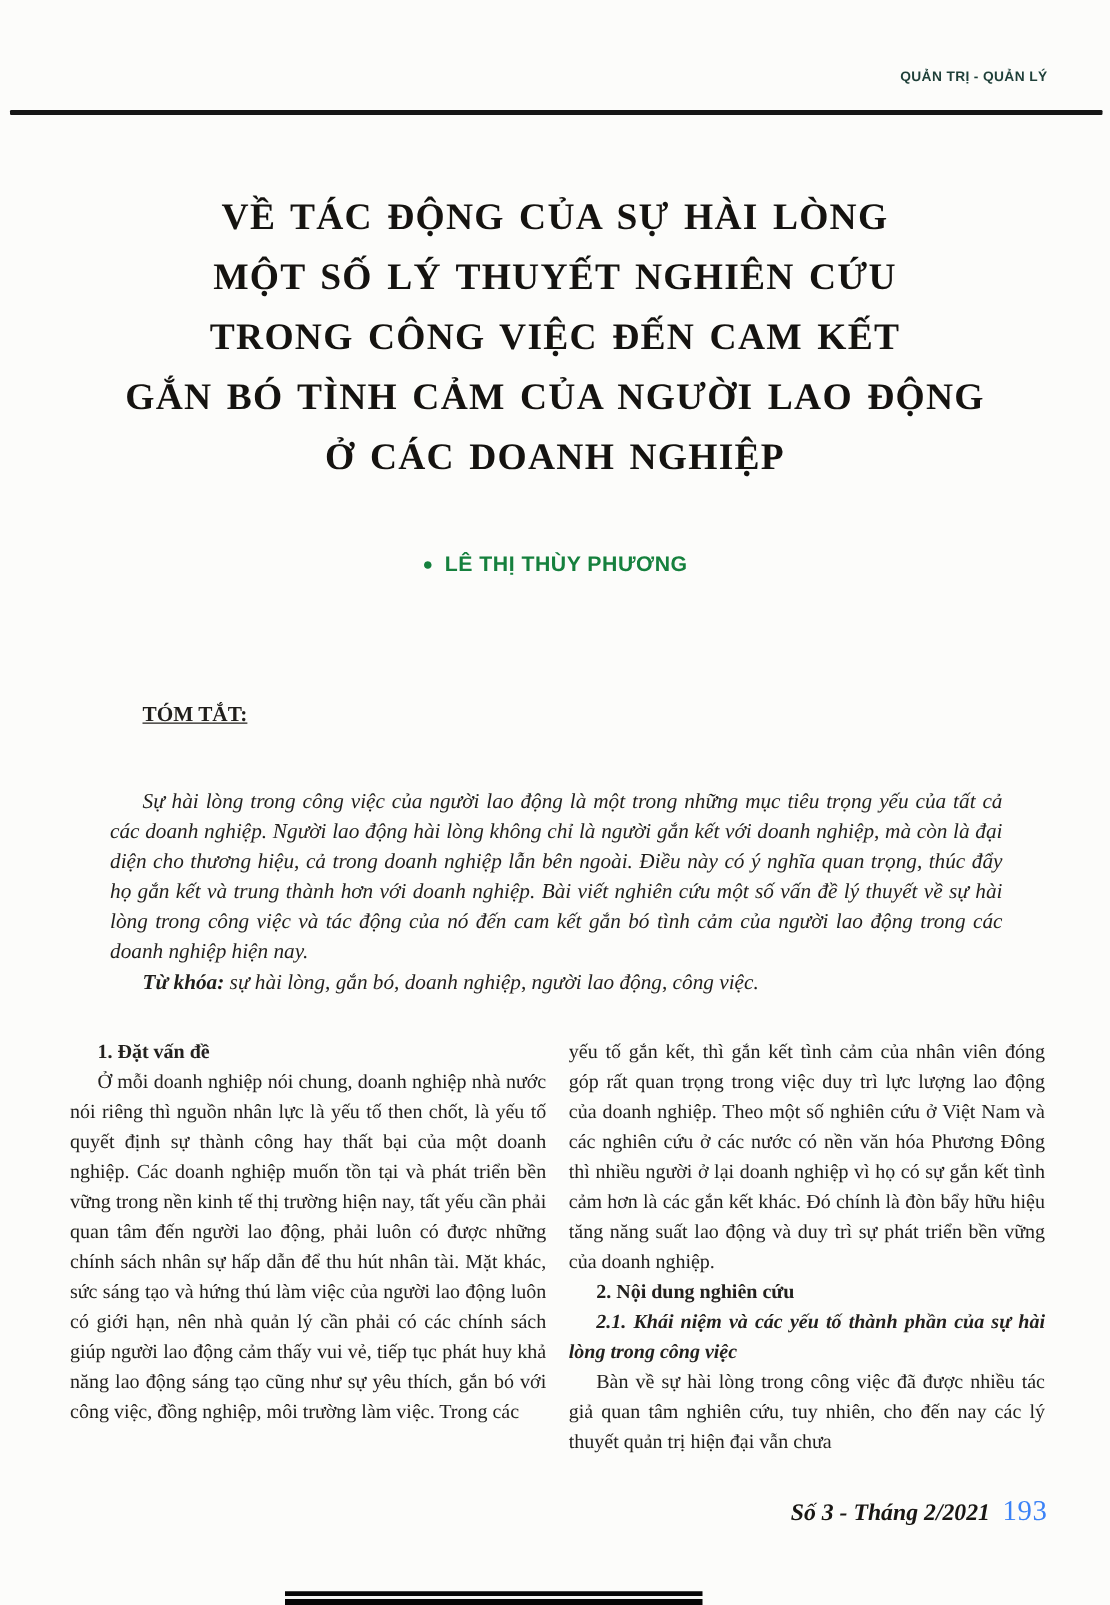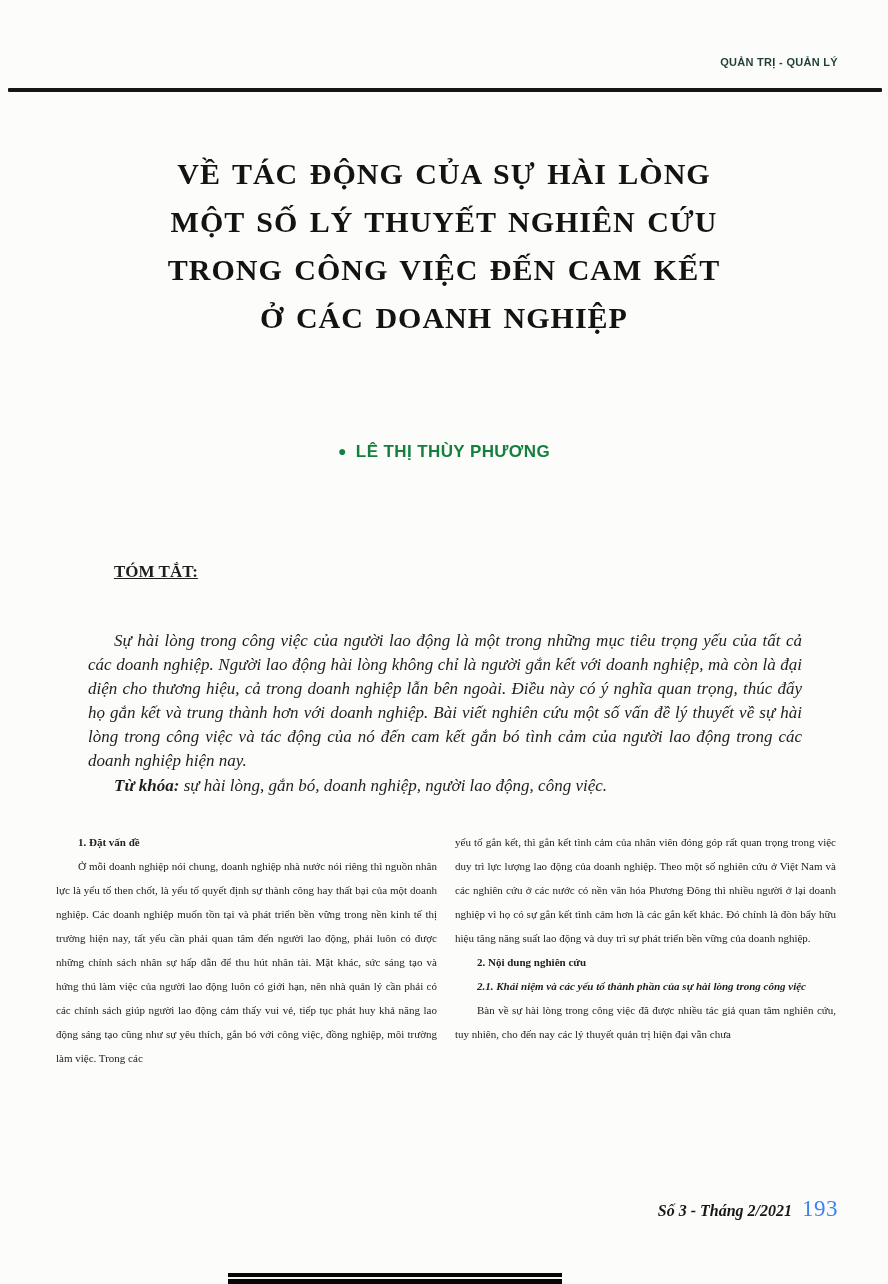--- a/index.html
+++ b/index.html
@@ -47,51 +47,52 @@
   }
   .abs-head{font-weight:bold;text-indent:26px;margin-bottom:1px;text-decoration:underline;}
   .abs-body{font-style:italic;text-indent:26px;text-align:justify;margin-top:45px;}
   .abs-keywords{font-style:italic;text-indent:26px;text-align:justify;margin-top:1px;}
   .kw-label{font-weight:bold;}
   
   .columns{
     position:absolute;top:830px;left:56px;width:780px;
     display:flex;gap:18px;
   }
-  .col{width:381px;font-size:11px;line-height:24px;text-align:justify;color:#23211e;font-family:Liberation Serif, serif;}
+  .col{width:381px;font-size:16px;line-height:24px;text-align:justify;color:#23211e;font-family:Liberation Serif, serif;}
   .sec-head{font-weight:bold;text-indent:22px;}
   .sub-head{font-weight:bold;font-style:italic;text-indent:22px;}
   .body-par{text-indent:22px;}
   .no-indent{text-indent:0;}
   
   .footer{
     position:absolute;top:1196px;right:50px;
     display:flex;align-items:baseline;gap:10px;
   }
-  .issue{font-weight:bold;font-style:italic;font-size:16px;color:#191714;}
+  .issue{font-weight:bold;font-style:italic;font-size:19px;color:#191714;}
   .pagenum{font-size:23px;color:#3b82f6;letter-spacing:.5px;}
   
   .bottom-bar{
     position:absolute;left:228px;bottom:0;width:334px;height:11px;
     background:linear-gradient(#060606 0 4px,#f4f4f2 4px 6px,#060606 6px 100%);
   }
 </style>
 </head>
 <body>
 
 <div class="page">
 
   <span class="section-label">QUẢN TRỊ - QUẢN LÝ</span>
 
   <div class="rule"></div>
 
   <h1 class="title">
     <span class="title-line">VỀ TÁC ĐỘNG CỦA SỰ HÀI LÒNG</span>
     <span class="title-line">MỘT SỐ LÝ THUYẾT NGHIÊN CỨU</span>
     <span class="title-line">TRONG CÔNG VIỆC ĐẾN CAM KẾT</span>
+    <span class="title-line">GẮN BÓ TÌNH CẢM CỦA NGƯỜI LAO ĐỘNG</span>
     <span class="title-line">Ở CÁC DOANH NGHIỆP</span>
   </h1>
 
   <div class="author">
     <span class="bullet">●</span><span>LÊ THỊ THÙY PHƯƠNG</span>
   </div>
 
   <section class="abstract">
     <p class="abs-head">TÓM TẮT:</p>
     <p class="abs-body">Sự hài lòng trong công việc của người lao động là một trong những mục tiêu trọng yếu của tất cả các doanh nghiệp. Người lao động hài lòng không chỉ là người gắn kết với doanh nghiệp, mà còn là đại diện cho thương hiệu, cả trong doanh nghiệp lẫn bên ngoài. Điều này có ý nghĩa quan trọng, thúc đẩy họ gắn kết và trung thành hơn với doanh nghiệp. Bài viết nghiên cứu một số vấn đề lý thuyết về sự hài lòng trong công việc và tác động của nó đến cam kết gắn bó tình cảm của người lao động trong các doanh nghiệp hiện nay.</p>

